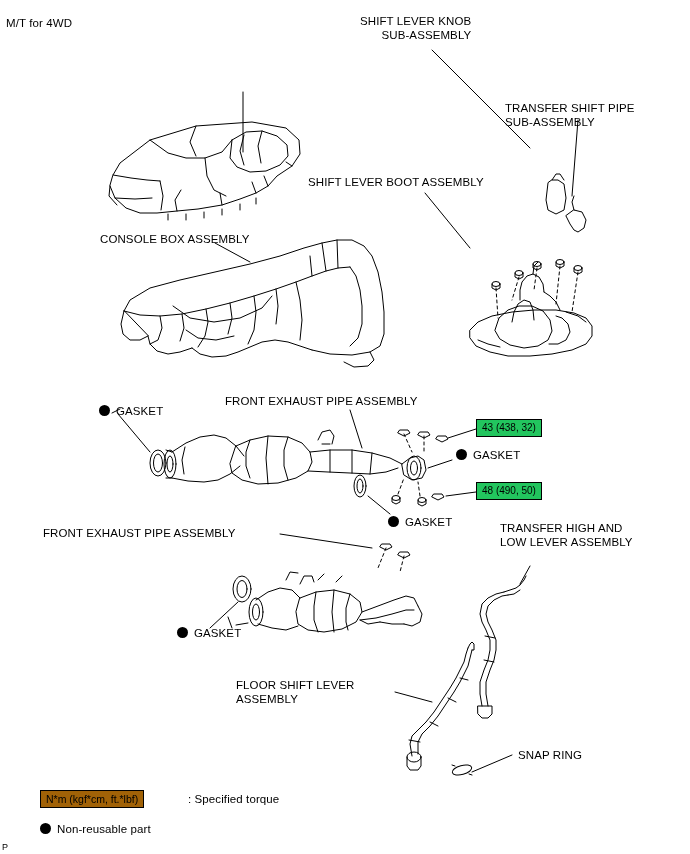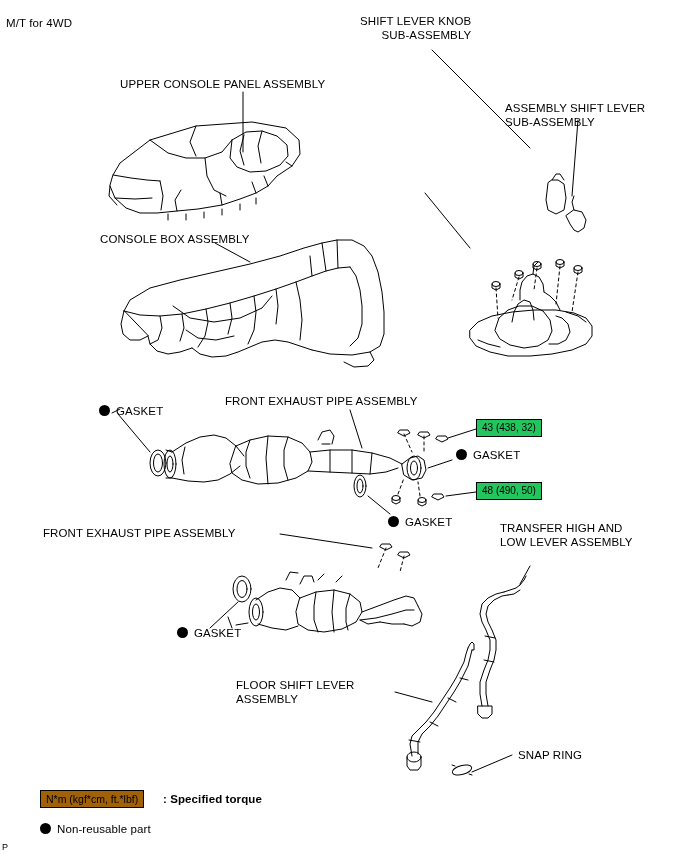--- a/index.html
+++ b/index.html
@@ -291,25 +291,25 @@
       <path d="M472 772 L512 755"></path>
 
     </g>
   </svg>
 
   <div class="lbl" style="left:6px; top:16px;">M/T for 4WD</div>
 
   <div class="lbl" style="left:360px; top:14px;text-align:right;">SHIFT LEVER KNOB
 SUB-ASSEMBLY</div>
 
-  <div class="lbl" style="left:120px; top:77px;">UPPER CONSOLE PANEL ASSEMBLY</div>
-
-  <div class="lbl" style="left:505px; top:101px;">ASSEMBLY SHIFT LEVER
+
+  <div class="lbl" style="left:505px; top:101px;">TRANSFER SHIFT PIPE
 SUB-ASSEMBLY</div>
 
+  <div class="lbl" style="left:308px; top:175px;">SHIFT LEVER BOOT ASSEMBLY</div>
 
   <div class="lbl" style="left:100px; top:232px;">CONSOLE BOX ASSEMBLY</div>
 
   <div class="lbl" style="left:225px; top:394px;">FRONT EXHAUST PIPE ASSEMBLY</div>
 
   <div class="bullet" style="left:99px; top:405px;"></div>
   <div class="lbl" style="left:116px; top:404px;">GASKET</div>
 
   <div class="bullet" style="left:456px; top:449px;"></div>
   <div class="lbl" style="left:473px; top:448px;">GASKET</div>
@@ -327,20 +327,20 @@
 
   <div class="bullet" style="left:177px; top:627px;"></div>
   <div class="lbl" style="left:194px; top:626px;">GASKET</div>
 
   <div class="lbl" style="left:236px; top:678px;">FLOOR SHIFT LEVER
 ASSEMBLY</div>
 
   <div class="lbl" style="left:518px; top:748px;">SNAP RING</div>
 
   <div class="legend-key" style="left:40px; top:790px;">N*m (kgf*cm, ft.*lbf)</div>
-  <div class="lbl" style="left:163px; top:792px;font-weight:bold;">: Specified torque</div>
+  <div class="lbl" style="left:188px; top:792px;">: Specified torque</div>
 
   <div class="bullet" style="left:40px; top:823px;"></div>
   <div class="lbl" style="left:57px; top:822px;">Non-reusable part</div>
 
   <div class="pagemark" style="left:2px; top:842px;">P</div>
 
 </div>
 
 </body></html>

